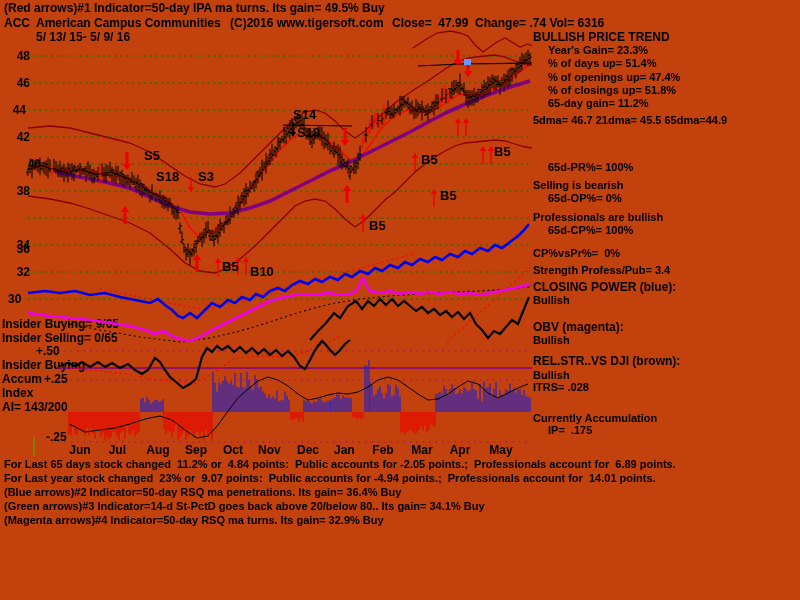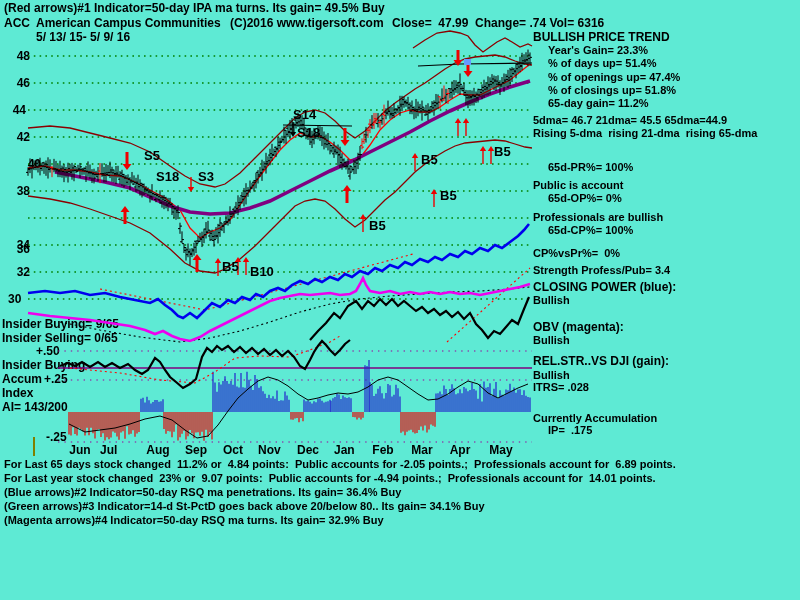--- a/index.html
+++ b/index.html
@@ -1,16 +1,16 @@
 <!DOCTYPE html>
 <html><head>
 <meta charset="utf-8">
 <style>
   html,body{margin:0;padding:0;background:#fff;}
-  #screen{position:relative;width:800px;height:600px;background:#5eead4;overflow:hidden;
+  #screen{position:relative;width:800px;height:600px;background:#c2410c;overflow:hidden;
           font-family:"Liberation Sans",sans-serif;font-weight:bold;color:#000;}
   .t{position:absolute;white-space:pre;font-size:11px;line-height:12px;}
   .t12{font-size:12px;}
   #chart-svg{position:absolute;left:0;top:0;}
   .rp{position:absolute;left:533px;}
   .rp.ind{left:548px;}
 </style>
 </head>
 <body>
 
@@ -23,33 +23,32 @@
   <span class="t t12" style="left:392px;top:17px">Close=  47.99  Change= .74 Vol= 6316</span>
   <span class="t t12" style="left:36px;top:31px">5/ 13/ 15- 5/ 9/ 16</span>
 
   <div class="t rp t12" style="top:31px">BULLISH PRICE TREND</div>
   <div class="t rp ind" style="top:44px">Year's Gain= 23.3%</div>
   <div class="t rp ind" style="top:57px">% of days up= 51.4%</div>
   <div class="t rp ind" style="top:71px">% of openings up= 47.4%</div>
   <div class="t rp ind" style="top:84px">% of closings up= 51.8%</div>
   <div class="t rp ind" style="top:97px">65-day gain= 11.2%</div>
   <div class="t rp" style="top:114px">5dma= 46.7 21dma= 45.5 65dma=44.9</div>
-  <div class="t rp" style="top:127px">Rising 5-dma  rising 21-dma  rising 65-dma</div>
   <div class="t rp ind" style="top:161px">65d-PR%= 100%</div>
-  <div class="t rp" style="top:179px">Public is account</div>
+  <div class="t rp" style="top:179px">Selling is bearish</div>
   <div class="t rp ind" style="top:192px">65d-OP%= 0%</div>
   <div class="t rp" style="top:211px">Professionals are bullish</div>
   <div class="t rp ind" style="top:224px">65d-CP%= 100%</div>
   <div class="t rp" style="top:247px">CP%vsPr%=  0%</div>
   <div class="t rp" style="top:264px">Strength Profess/Pub= 3.4</div>
   <div class="t rp t12" style="top:281px">CLOSING POWER (blue):</div>
   <div class="t rp" style="top:294px">Bullish</div>
   <div class="t rp t12" style="top:321px">OBV (magenta):</div>
   <div class="t rp" style="top:334px">Bullish</div>
-  <div class="t rp t12" style="top:355px">REL.STR..VS DJI (gain):</div>
+  <div class="t rp t12" style="top:355px">REL.STR..VS DJI (brown):</div>
   <div class="t rp" style="top:369px">Bullish</div>
   <div class="t rp" style="top:381px">ITRS= .028</div>
   <div class="t rp" style="top:412px">Currently Accumulation</div>
   <div class="t rp ind" style="top:424px">IP=  .175</div>
 
   <span class="t t12" style="left:2px;top:318px">Insider Buying= 9/65</span>
   <span class="t t12" style="left:2px;top:332px">Insider Selling= 0/65</span>
   <span class="t t12" style="left:36px;top:345px">+.50</span>
   <span class="t t12" style="left:2px;top:359px">Insider Buying</span>
   <span class="t t12" style="left:2px;top:373px">Accum</span>
@@ -65,21 +64,21 @@
       <span class="t t12" style="left: 8px; width: 22px; text-align: right; top: 131px;">42</span>
       <span class="t t12" style="left: 19px; width: 22px; text-align: right; top: 158px;">40</span>
       <span class="t t12" style="left: 8px; width: 22px; text-align: right; top: 185px;">38</span>
       <span class="t t12" style="left: 8px; width: 22px; text-align: right; top: 212px; margin-top: 31px;">36</span>
       <span class="t t12" style="left: 8px; width: 22px; text-align: right; top: 239px;">34</span>
       <span class="t t12" style="left: 8px; width: 22px; text-align: right; top: 266px;">32</span>
       <span class="t t12" style="left: 8px; width: 22px; top: 293px;">30</span>
     </div>
   <div id="month-labels">
       <span class="t t12" style="left: 67px; top: 444px; width: 26px; text-align: center;">Jun</span>
-      <span class="t t12" style="left: 100px; top: 444px; width: 26px; text-align: left;">Jul</span>
+      <span class="t t12" style="left: 100px; top: 444px; width: 26px; text-align: right;">Jul</span>
       <span class="t t12" style="left: 145px; top: 444px; width: 26px; text-align: center;">Aug</span>
       <span class="t t12" style="left: 183px; top: 444px; width: 26px; text-align: center;">Sep</span>
       <span class="t t12" style="left: 220px; top: 444px; width: 26px; text-align: center;">Oct</span>
       <span class="t t12" style="left: 258px; top: 444px; width: 26px; text-align: left;">Nov</span>
       <span class="t t12" style="left: 295px; top: 444px; width: 26px; text-align: center;">Dec</span>
       <span class="t t12" style="left: 334px; top: 444px; width: 26px; ">Jan</span>
       <span class="t t12" style="left: 370px; top: 444px; width: 26px; text-align: center;">Feb</span>
       <span class="t t12" style="left: 409px; top: 444px; width: 26px; text-align: center;">Mar</span>
       <span class="t t12" style="left: 447px; top: 444px; width: 26px; text-align: center;">Apr</span>
       <span class="t t12" style="left: 488px; top: 444px; width: 26px; text-align: center;">May</span>

